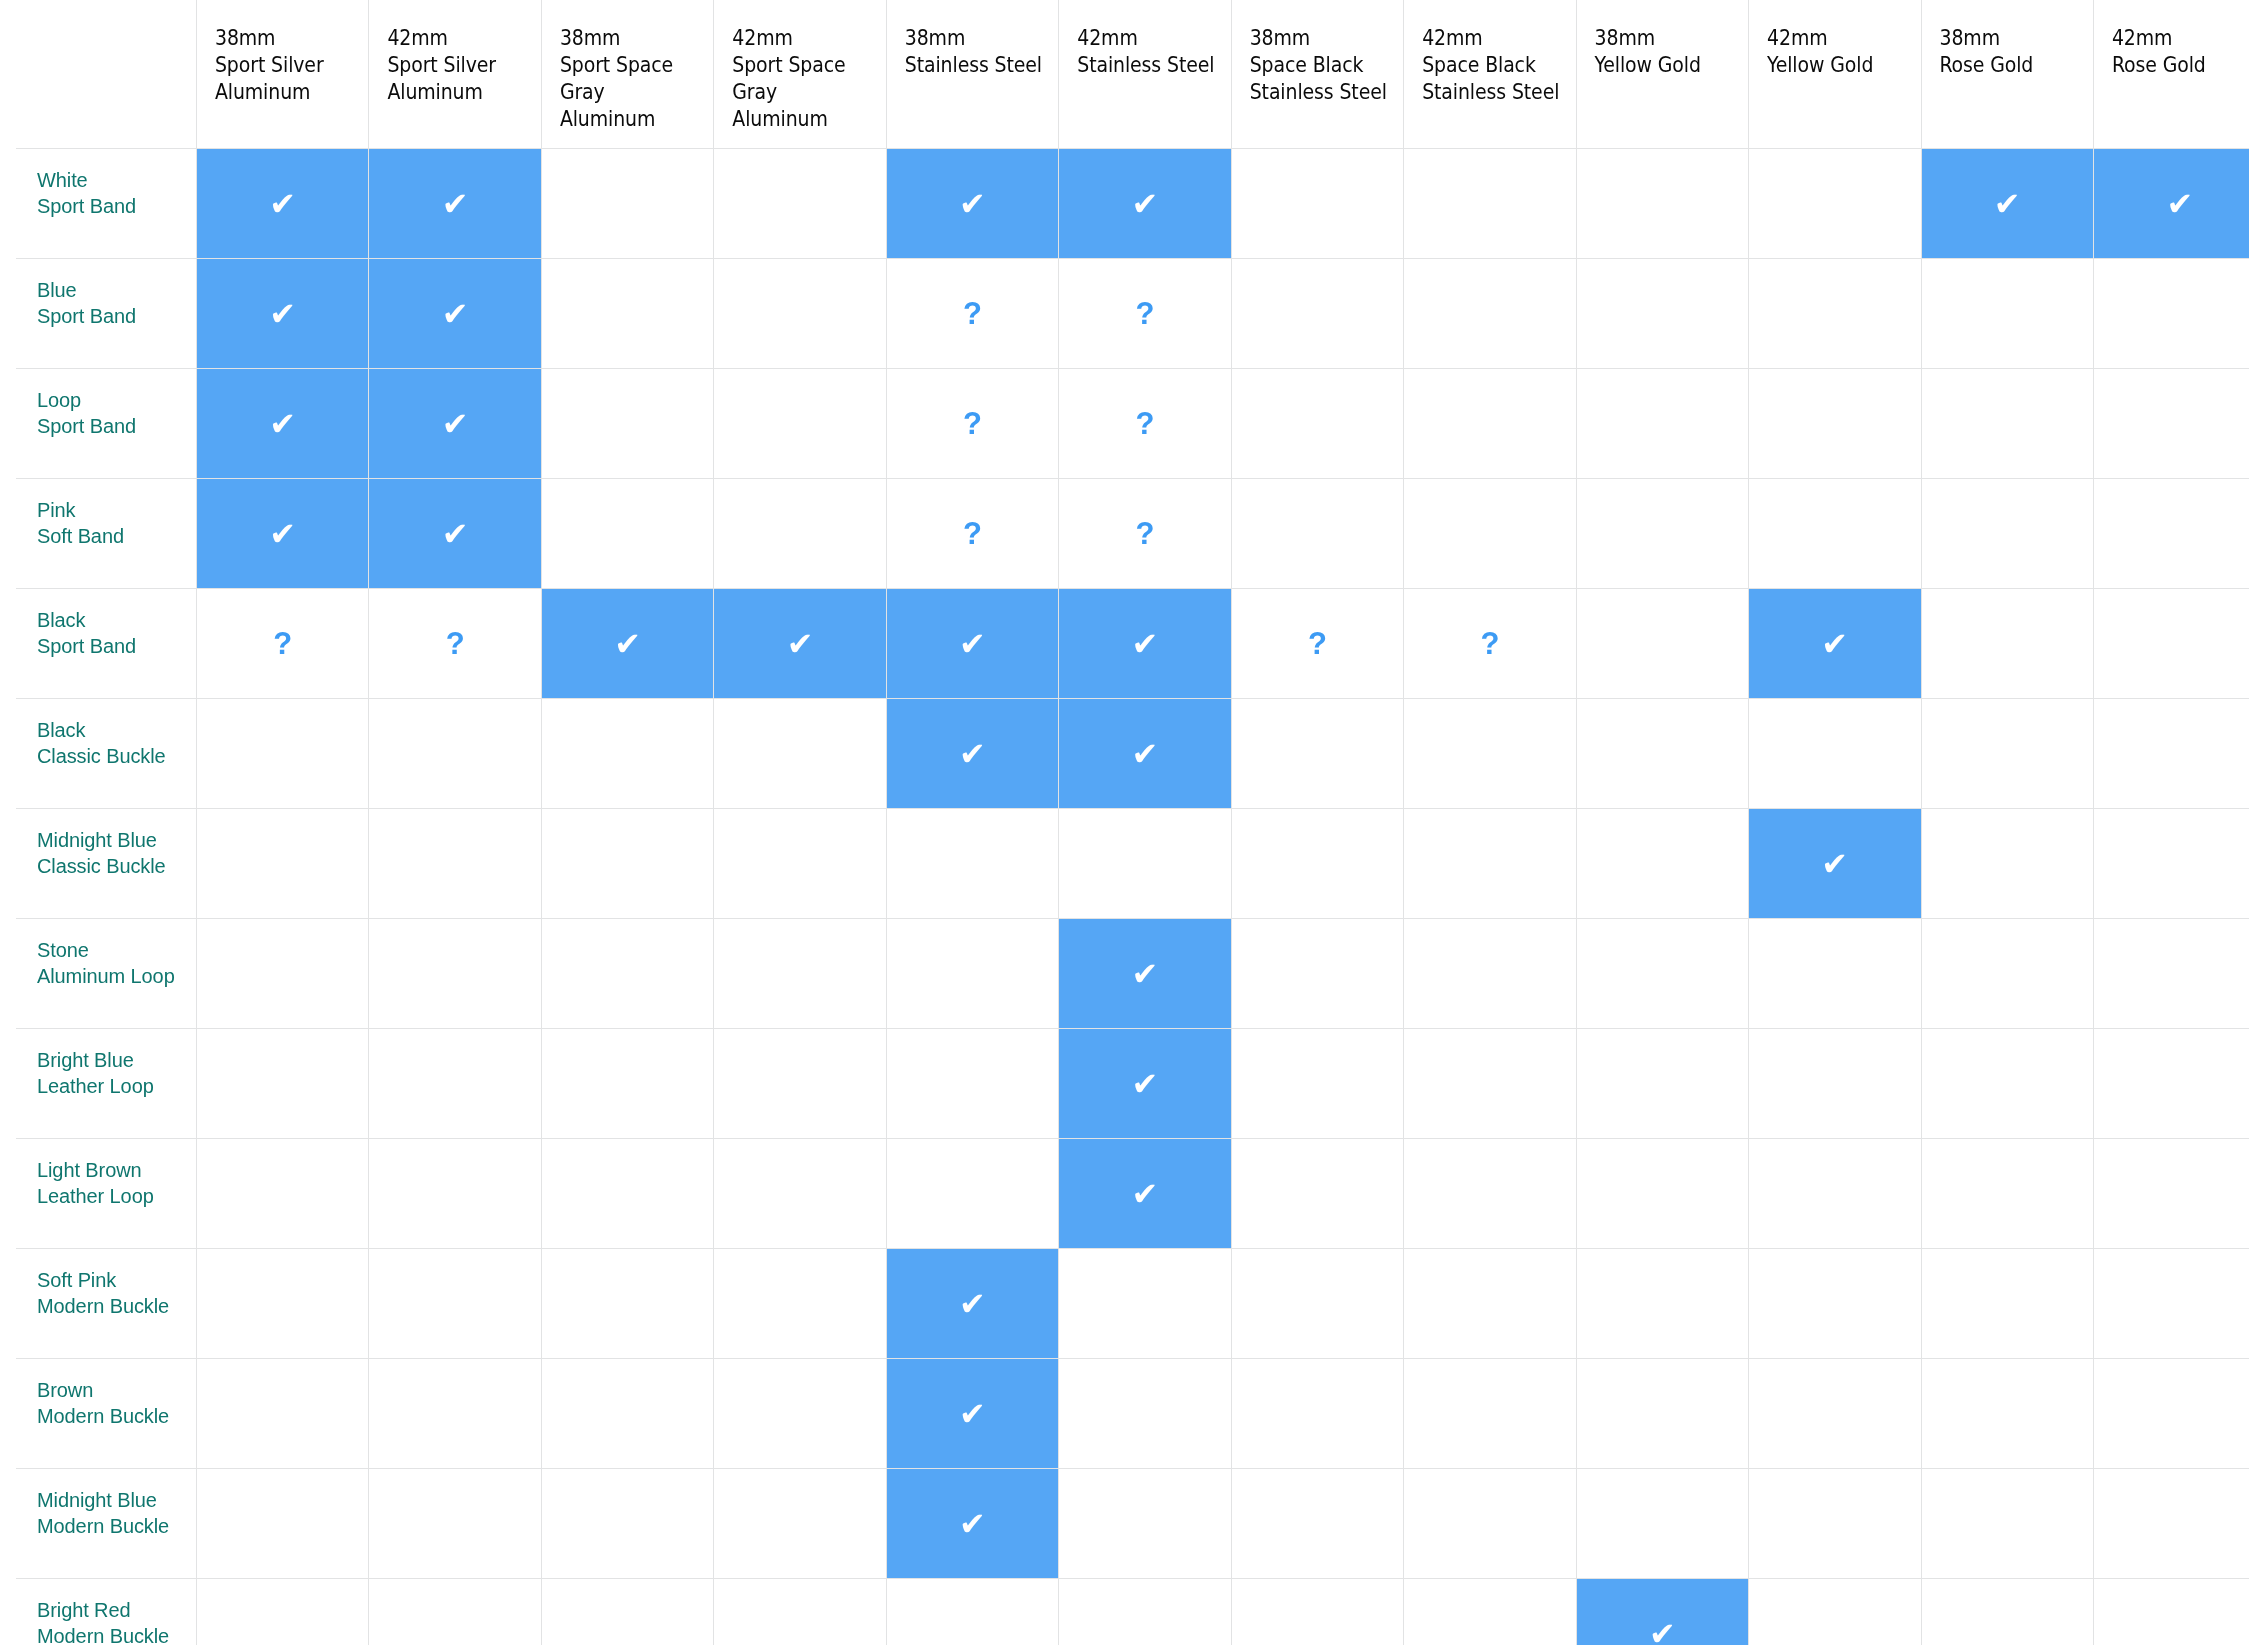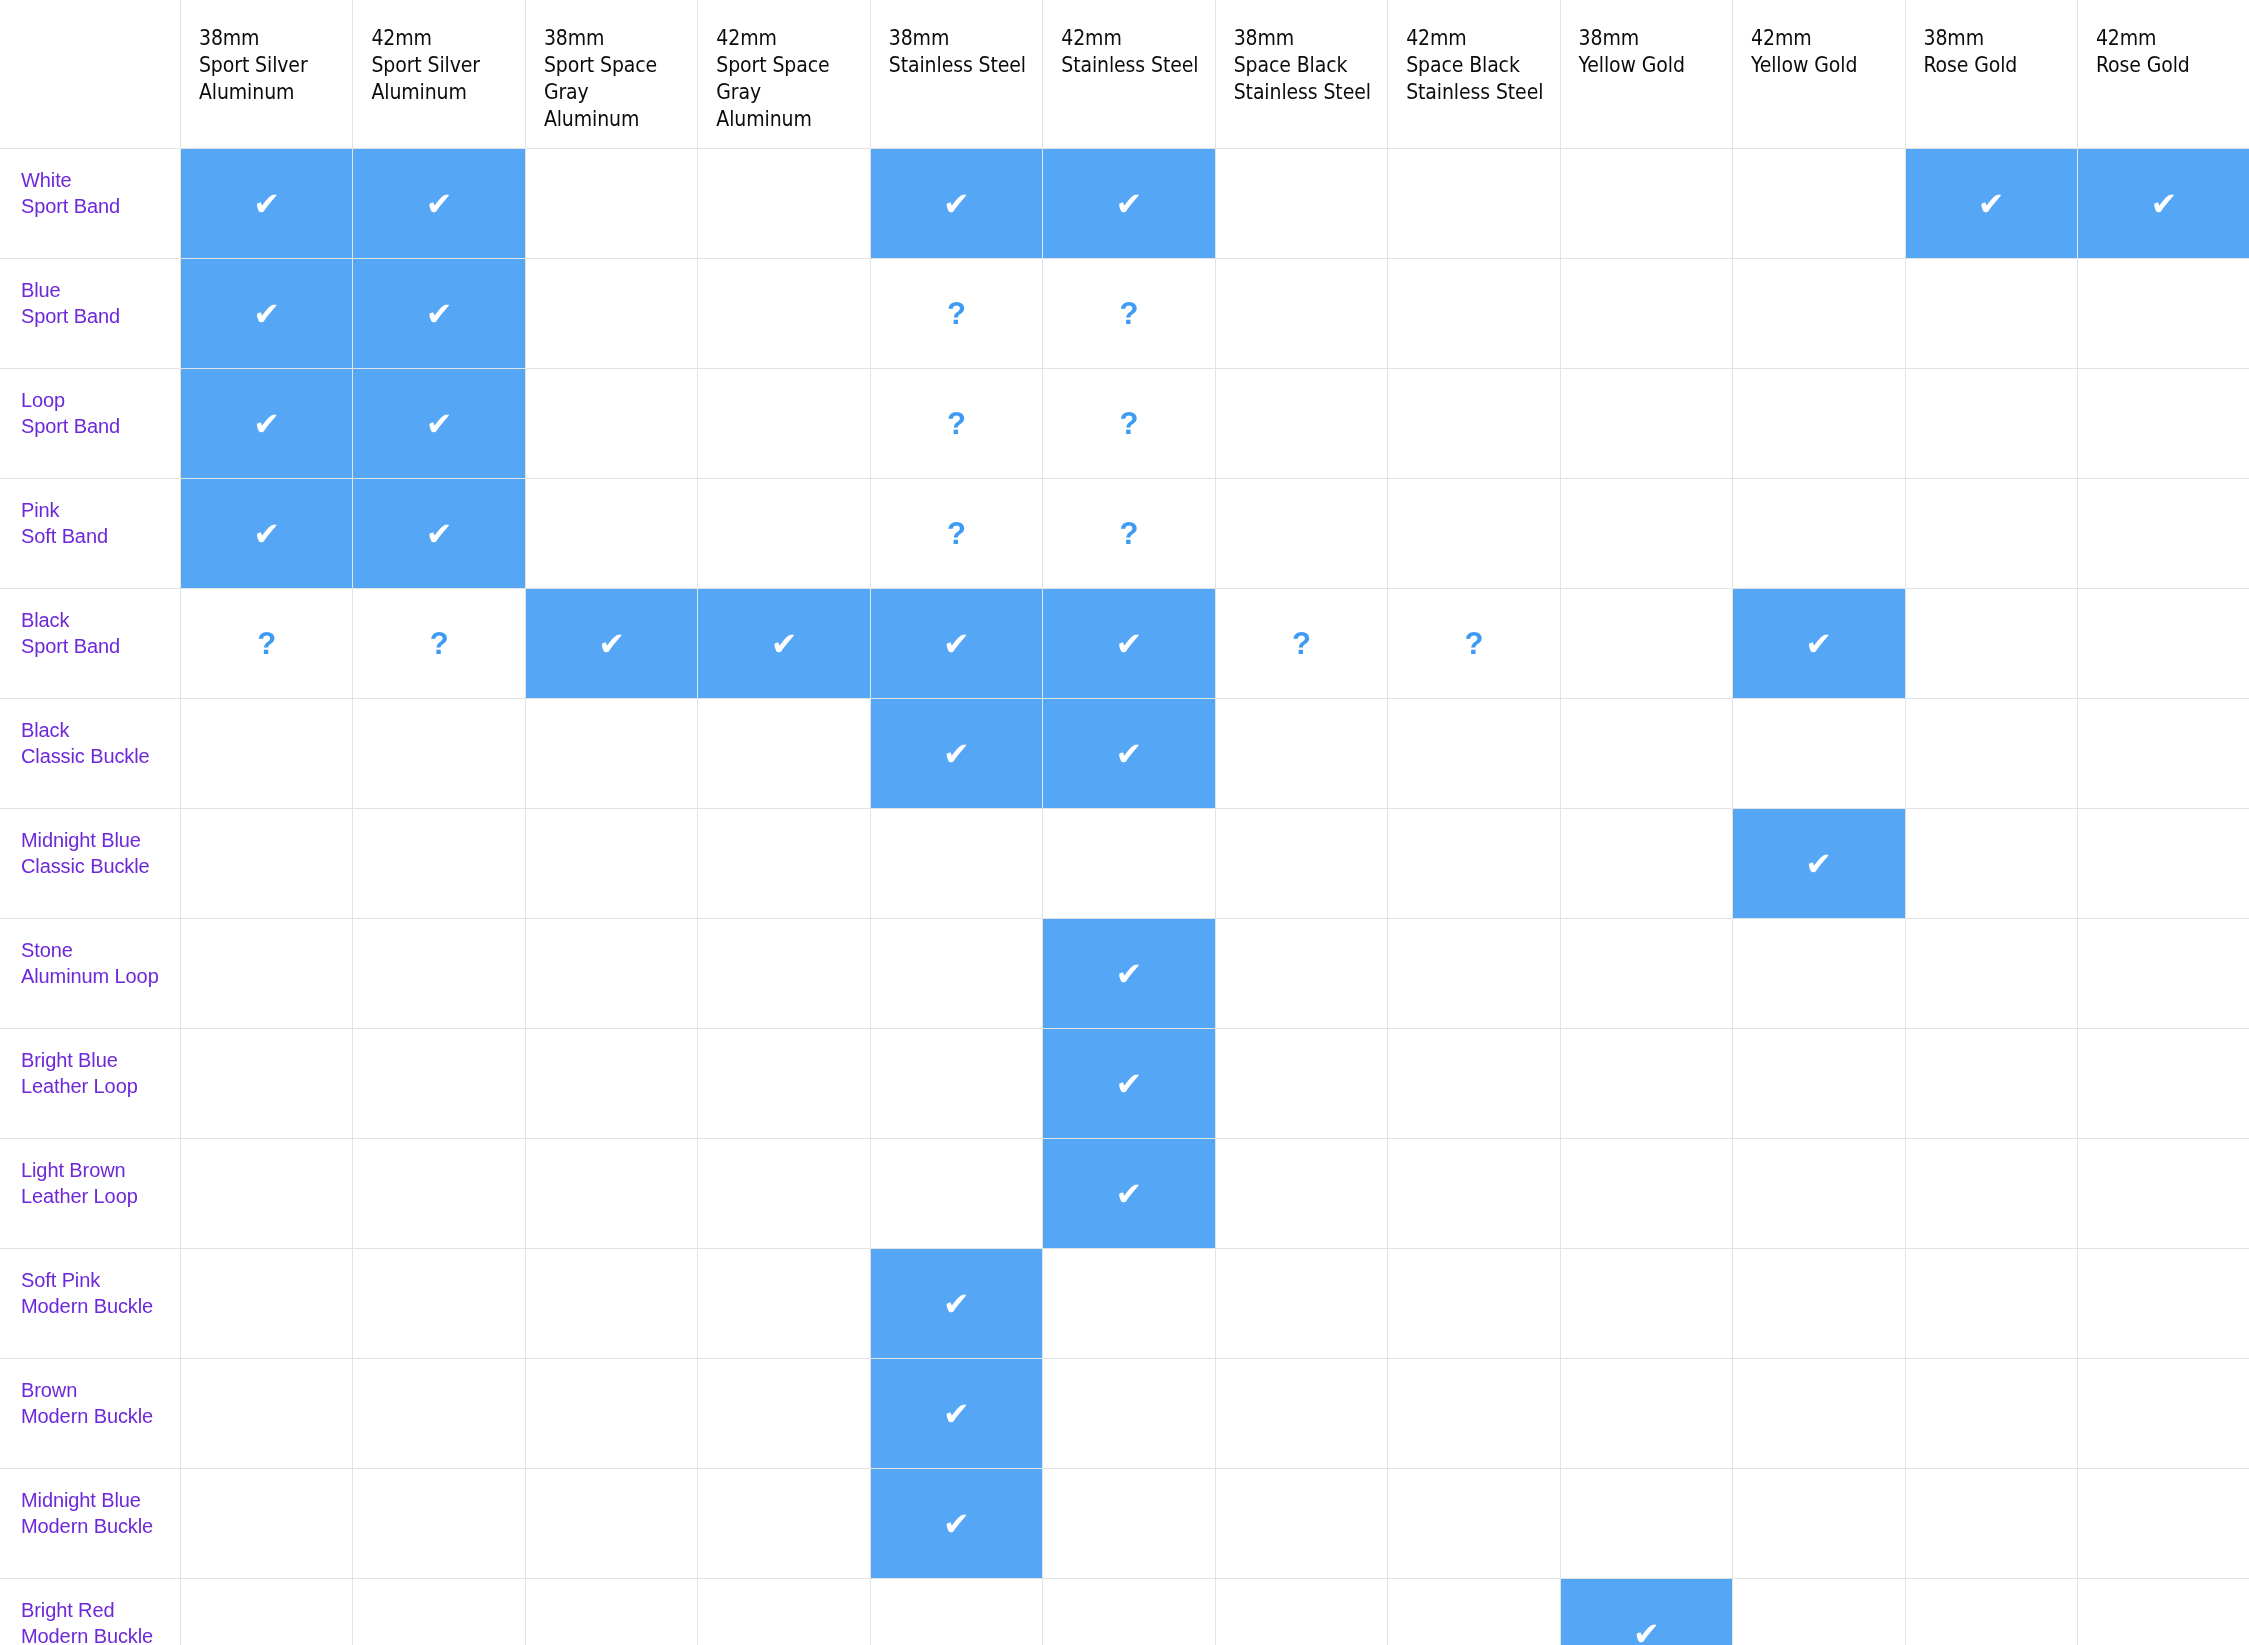--- a/index.html
+++ b/index.html
@@ -11,20 +11,21 @@
   body {
     font-family: "Liberation Sans", sans-serif;
     -webkit-font-smoothing: antialiased;
   }
   #matrix-wrap {
     width: 2250px;
     height: 1646px;
     box-sizing: border-box;
     background: #ffffff;
     overflow: hidden;
+    padding-left: 16px;
   }
   table.matrix {
     border-collapse: collapse;
     table-layout: fixed;
     width: 2250px;
     border-spacing: 0;
   }
   table.matrix col.rowlabel-col { width: 180px; }
   table.matrix col.data-col { width: 172px; }
 
@@ -65,21 +66,21 @@
   tbody td.row-head {
     height: 91px;
     text-align: left;
     padding: 18px 0 0 21px;
     border-left: none;
   }
   tbody td.row-head .rhdr {
     font-family: "Liberation Sans", "DejaVu Sans", sans-serif;
     font-size: 20px;
     line-height: 1.32;
-    color: #6d28d9;
+    color: #0f766e;
     white-space: pre-line;
     display: block;
     letter-spacing: -0.1px;
   }
   tbody td.cell {
     height: 91px;
     text-align: center;
     vertical-align: middle;
     position: relative;
   }

